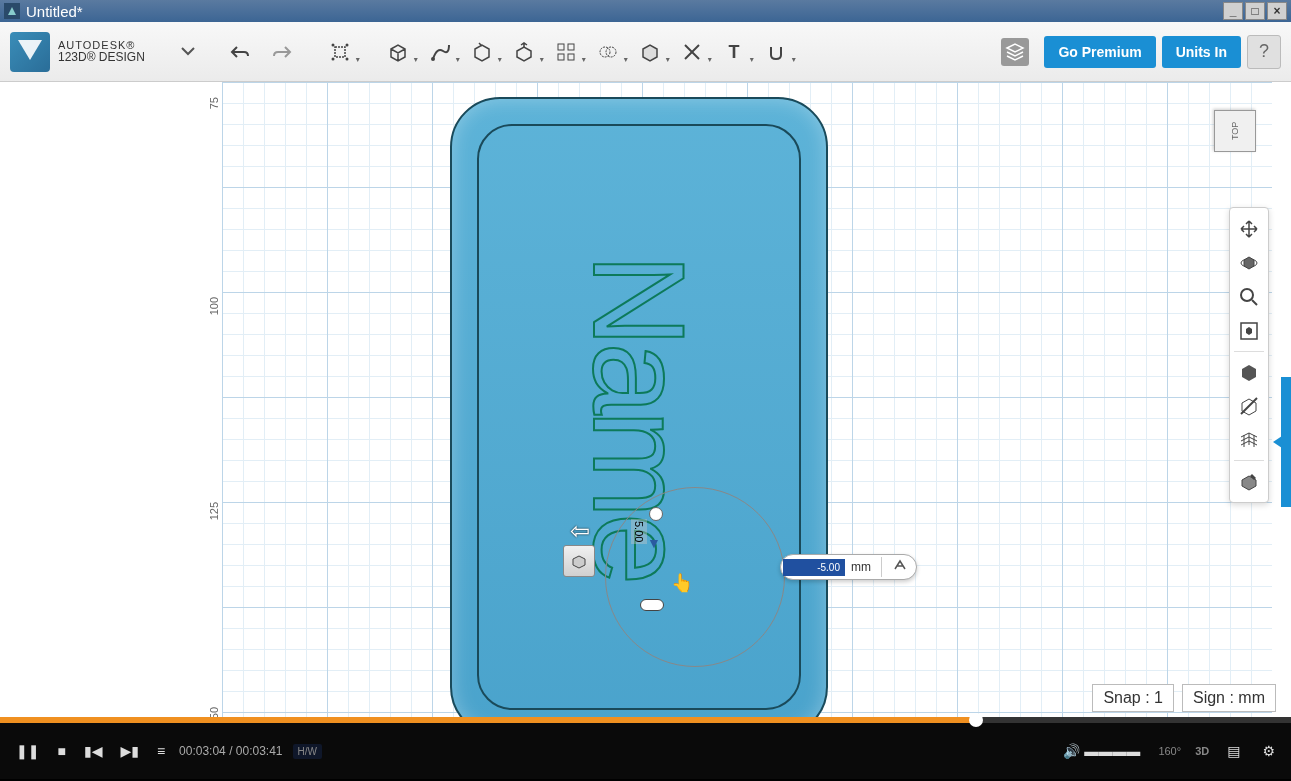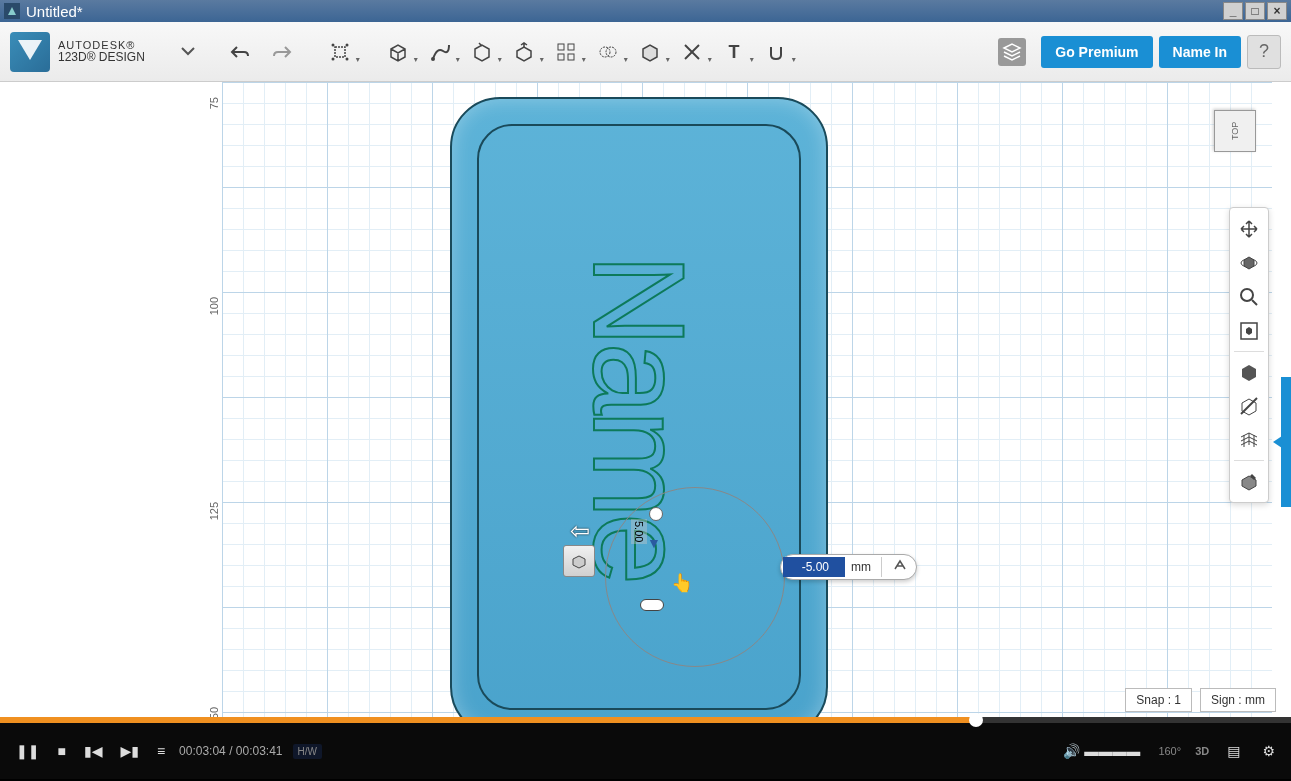--- a/index.html
+++ b/index.html
@@ -47,38 +47,38 @@
 .manip-arrow-left { position: absolute; left: 15px; top: 10px; color: #fff; font-size: 24px; text-shadow: 0 0 2px #000; }
 .manip-handle-top { position: absolute; left: 94px; top: 0px; width: 14px; height: 14px; background: #fff; border: 1px solid #666; border-radius: 50%; }
 .manip-label { position: absolute; left: 76px; top: 12px; font-size: 11px; writing-mode: vertical-rl; background: rgba(200,200,200,0.4); padding: 2px; }
 .manip-arrow-down { position: absolute; left: 92px; top: 28px; color: #2a5aa0; font-size: 14px; }
 .manip-tool { position: absolute; left: 8px; top: 38px; width: 32px; height: 32px; background: linear-gradient(#f0f0f0, #d0d0d0); border: 1px solid #888; border-radius: 3px; display: flex; align-items: center; justify-content: center; pointer-events: all; cursor: pointer; }
 .manip-cursor { position: absolute; left: 116px; top: 65px; font-size: 18px; }
 .manip-center { position: absolute; left: 85px; top: 92px; width: 24px; height: 12px; background: #fff; border: 1px solid #444; border-radius: 6px; }
 
 
 .input-popup { position: absolute; left: 780px; top: 472px; display: flex; align-items: center; background: #fff; border: 1px solid #aaa; border-radius: 16px; padding: 2px; box-shadow: 0 2px 4px rgba(0,0,0,0.2); }
-.input-popup input { width: 62px; background: #2050a0; color: #fff; border: none; padding: 3px 16px; font-size: 12px; text-align: right; }
+.input-popup input { width: 62px; background: #2050a0; color: #fff; border: none; padding: 3px 5px; font-size: 10px; text-align: right; }
 .input-popup .unit { padding: 0 6px; font-size: 12px; color: #333; }
 .input-popup .sep { width: 1px; height: 20px; background: #ccc; margin: 0 4px; }
 .input-popup .tool { padding: 0 6px; cursor: pointer; }
 
 
 .view-cube { position: absolute; top: 28px; right: 35px; width: 42px; height: 42px; background: #f0f0f0; border: 1px solid #999; display: flex; align-items: center; justify-content: center; font-size: 9px; color: #666; writing-mode: vertical-rl; transform: rotate(180deg); cursor: pointer; box-shadow: 1px 1px 3px rgba(0,0,0,0.2); }
 
 
 .right-panel { position: absolute; right: 22px; top: 125px; width: 40px; background: #fff; border: 1px solid #ccc; border-radius: 4px; padding: 5px 0; display: flex; flex-direction: column; gap: 2px; box-shadow: 0 2px 6px rgba(0,0,0,0.15); }
 .rp-item { width: 32px; height: 32px; margin: 0 auto; display: flex; align-items: center; justify-content: center; cursor: pointer; color: #444; }
 .rp-sep { height: 1px; background: #ddd; margin: 2px 4px; }
 .edge-tab { position: absolute; right: 0; top: 295px; width: 10px; height: 130px; background: #1a8fd4; cursor: pointer; }
 .edge-tab-notch { position: absolute; right: 0; top: 348px; width: 18px; height: 24px; background: #1a8fd4; clip-path: polygon(0 50%, 100% 0, 100% 100%); cursor: pointer; }
 
 
 .status-bar { position: absolute; bottom: 0; right: 15px; display: flex; gap: 8px; padding: 5px 0; }
-.status-box { background: #fff; border: 1px solid #bbb; padding: 4px 10px; font-size: 12px; color: #333; }
+.status-box { background: #fff; border: 1px solid #bbb; padding: 4px 10px; font-size: 16px; color: #333; }
 
 
 .video-progress { height: 6px; background: #333; position: relative; }
 .video-progress-fill { height: 100%; background: #f09020; width: 75.6%; }
 .video-progress-handle { position: absolute; left: 75.6%; top: -4px; width: 14px; height: 14px; background: #fff; border-radius: 50%; margin-left: -7px; }
 .video-controls { height: 56px; background: #0a0a0a; display: flex; align-items: center; padding: 0 12px; color: #ccc; gap: 10px; }
 .vc-btn { cursor: pointer; color: #ddd; font-size: 14px; padding: 4px; }
 .vc-time { font-size: 12px; color: #aaa; }
 .vc-badge { font-size: 10px; background: #0f172a; padding: 2px 5px; border-radius: 2px; color: #888; }
 .vc-spacer { flex: 1; }
@@ -202,21 +202,21 @@
       </div>
   </div>
 
   <div class="spacer"></div>
   <div class="layers-icon">
     <svg width="20" height="20" viewBox="0 0 20 20">
         <path d="M2 6 L10 2 L18 6 L10 10 Z M2 10 L10 14 L18 10 M2 14 L10 18 L18 14" stroke="#fff" stroke-width="1.5" fill="none"></path>
       </svg>
   </div>
   <button class="btn-primary">Go Premium</button>
-  <button class="btn-primary">Name In</button>
+  <button class="btn-primary">Units In</button>
   <button class="btn-help">?</button>
 </div>
 
 <div class="canvas-area">
   <div class="grid-pattern"></div>
 
   <div class="ruler-v">
     <div class="tick" style="top:15px">75</div>
     <div class="tick" style="top:215px">100</div>
     <div class="tick" style="top:420px">125</div>

